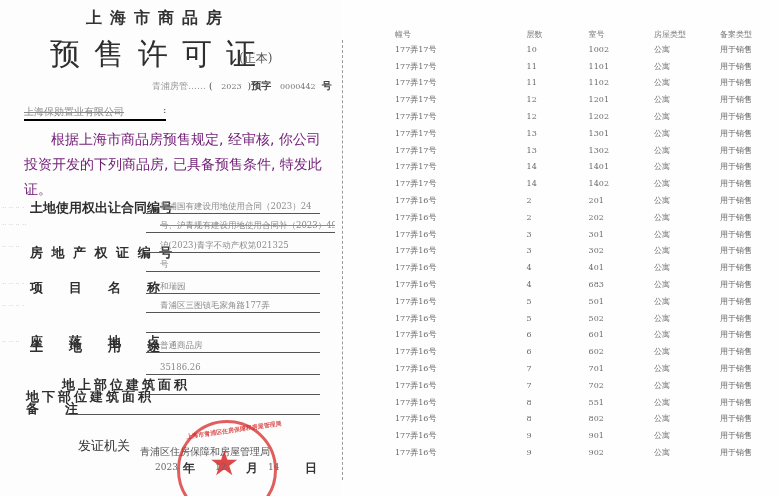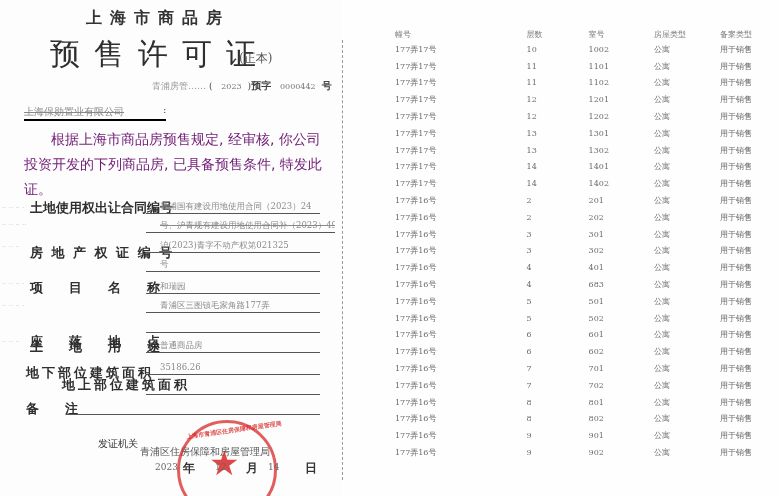--- a/index.html
+++ b/index.html
@@ -115,23 +115,22 @@
     .ghost {
       position: absolute;
       font-size: 7px;
       color: #c8c8c8;
       white-space: nowrap;
     }
     .issuer-label {
       position: absolute;
       left: 78px; top: 437px;
       font-family: "DejaVu Sans", sans-serif;
-      font-size: 10px;
+      font-size: 13px;
       color: #333;
-      margin-left: 20px;
     }
     .issuer-name {
       position: absolute;
       left: 140px; top: 445px;
       font-size: 10px;
       color: #555;
       white-space: nowrap;
     }
     .date-row {
       position: absolute;
@@ -239,21 +238,21 @@
 <div class="field-label" style="left:30px; top:298px;margin-top:35px;">座　　落　　地　　点</div>
 <div class="field-line" style="left:146px; top:298px; width:160px;">青浦区三图镇毛家角路177弄</div>
 <div class="field-line" style="left:146px; top:318px; width:160px;"></div>
 
 <div class="field-label" style="left:30px; top:338px;">土　　地　　用　　途</div>
 <div class="field-line" style="left:146px; top:338px; width:160px;">普通商品房</div>
 
 <div class="field-label" style="left:26px; top:376px; letter-spacing:3px;margin-left:36px;">地上部位建筑面积</div>
 <div class="field-line" style="left:146px; top:360px; width:160px;">35186.26</div>
 
-<div class="field-label" style="left:26px; top:364px; letter-spacing:3px;text-align:center;">地下部位建筑面积</div>
+<div class="field-label" style="left:26px; top:388px; letter-spacing:3px;text-align:center;">地下部位建筑面积</div>
 <div class="field-line" style="left:146px; top:380px; width:160px;">0</div>
 
 <div class="field-label" style="left:26px; top:400px;">备　　注</div>
 <div class="field-line" style="left:66px; top:400px; width:240px;"></div>
 
 <div class="issuer-label">发证机关</div>
 <div class="issuer-name">青浦区住房保障和房屋管理局</div>
 
 <div class="stamp"></div>
 <div class="stamp-star">★</div>
@@ -420,21 +419,21 @@
       <tr>
         <td class="c1">177弄16号</td>
         <td class="c2">7</td>
         <td class="c3">702</td>
         <td class="c4">公寓</td>
         <td class="c5">用于销售</td>
       </tr>
       <tr>
         <td class="c1">177弄16号</td>
         <td class="c2">8</td>
-        <td class="c3">801</td>
+        <td class="c3">551</td>
         <td class="c4">公寓</td>
         <td class="c5">用于销售</td>
       </tr>
       <tr>
         <td class="c1">177弄16号</td>
         <td class="c2">8</td>
         <td class="c3">802</td>
         <td class="c4">公寓</td>
         <td class="c5">用于销售</td>
       </tr>

